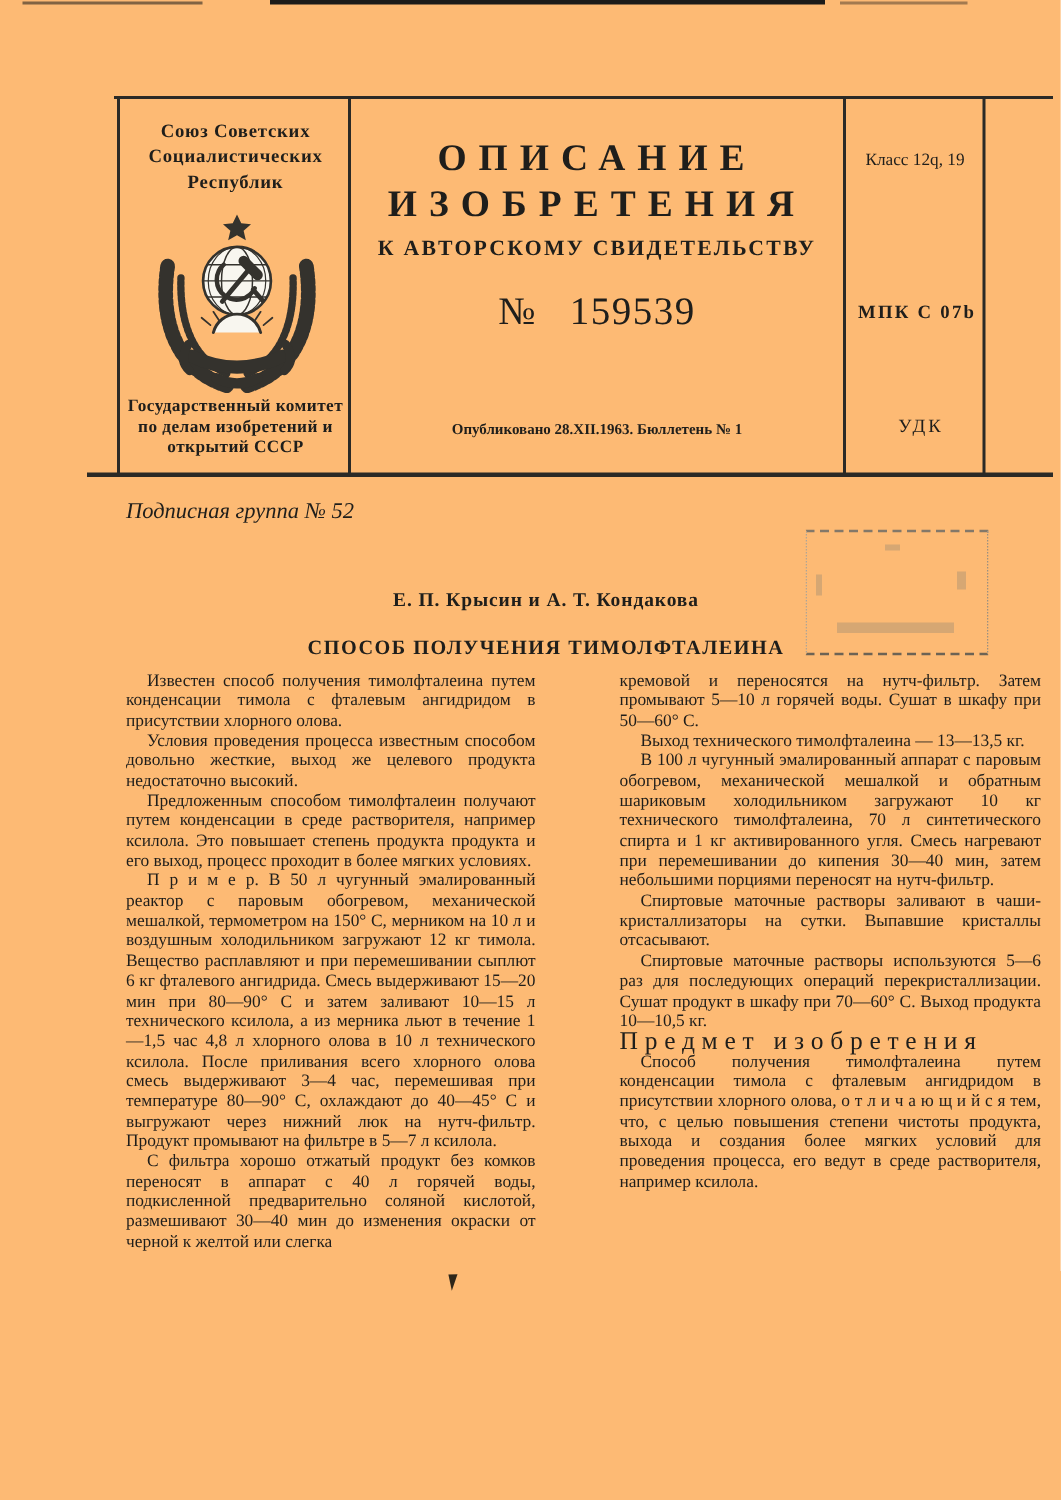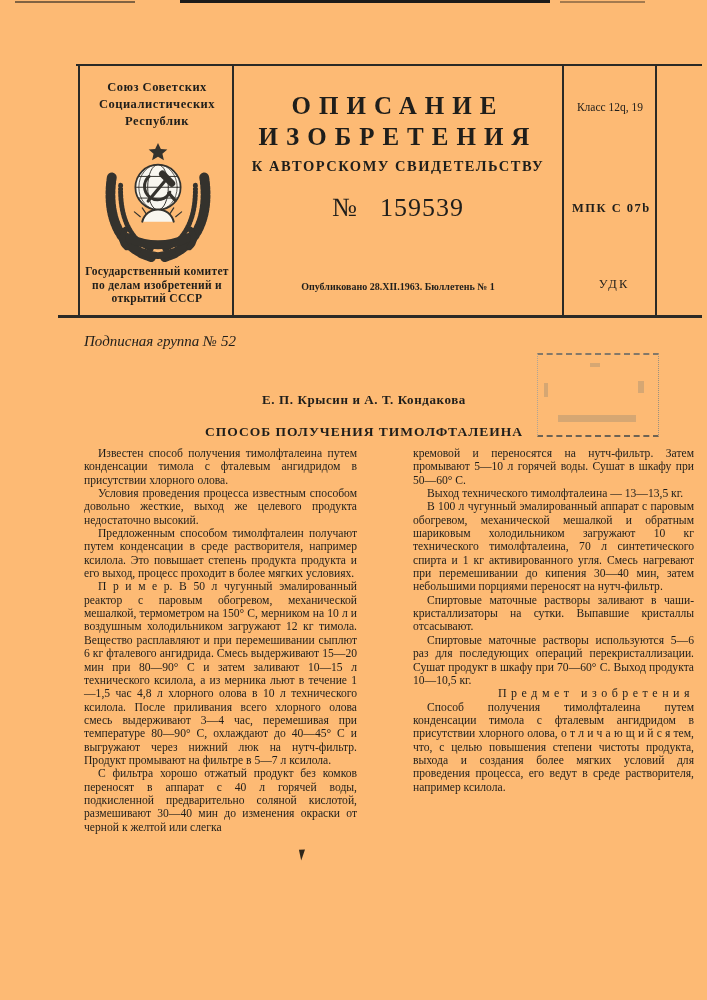--- a/index.html
+++ b/index.html
@@ -72,21 +72,21 @@
     position:absolute;top:447px;
     font-size:11.6px;line-height:13.35px;
     text-align:justify;
   }
   .col-left{left:84px;width:273px;}
   .col-right{left:381px;width:281px;margin-left:32px;}
   .col p{margin:0;text-indent:14px;}
   .col p.no-indent{text-indent:0;}
   .claims-heading{
     margin:14px 0 12px 0;
-    text-align:right;font-size:12px;letter-spacing:4.5px;
+    text-align:left;font-size:17px;letter-spacing:4.5px;
     text-indent:0 !important;
   }
   .blot{
     position:absolute;left:300px;top:849px;width:0;height:0;
     border-left:6px solid #17160f;
     border-bottom:10px solid transparent;
     border-top:1px solid transparent;
     transform:rotate(-12deg);opacity:.9;
   }
 </style>

